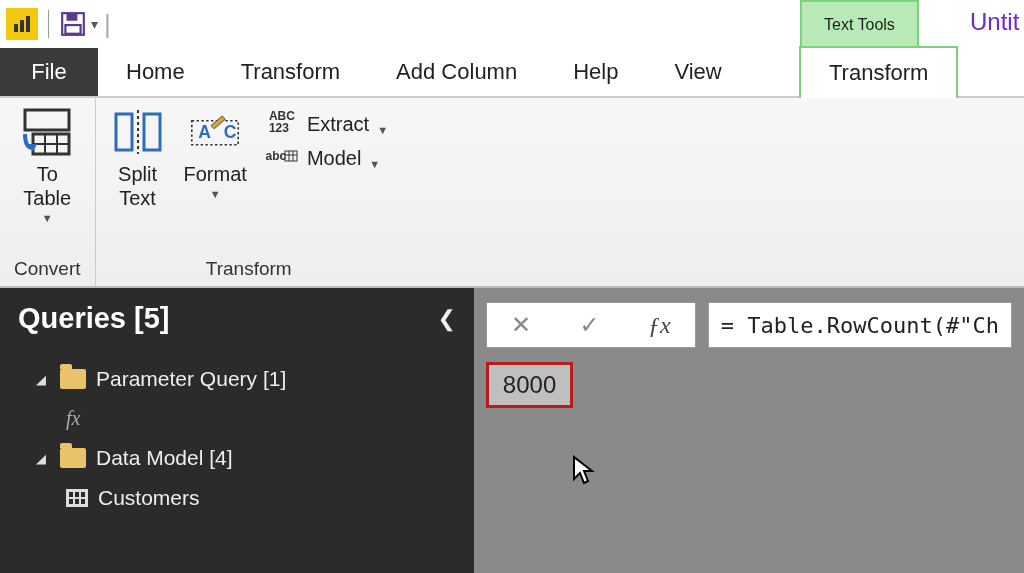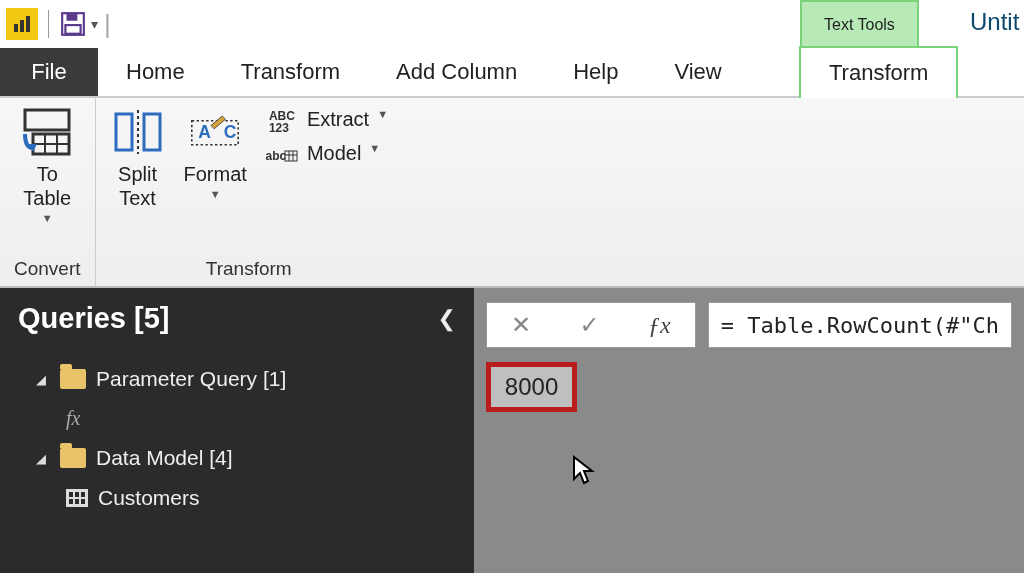--- a/index.html
+++ b/index.html
@@ -7,39 +7,39 @@
 
   
   .titlebar { height: 48px; background: #fff; display: flex; align-items: center; padding-left: 6px; }
   .app-logo { width: 32px; height: 32px; background: #f2c811; display: flex; align-items: center; justify-content: center; }
   .app-logo svg { width: 20px; height: 20px; }
   .tb-sep { width: 1px; height: 28px; background: #999; margin: 0 10px; }
   .save-icon { width: 28px; height: 28px; display: flex; align-items: center; justify-content: center; }
   .qat-dd { font-size: 14px; color: #555; padding: 0 4px; }
   .qat-pipe { color: #aaa; font-size: 26px; font-weight: 100; margin-left: 2px; }
   .tools-tab { position: absolute; left: 800px; top: 0; height: 48px; padding: 0 22px; background: #b7eab7; border: 2px solid #7ad27a; border-bottom: none; display: flex; align-items: center; font-size: 16px; color: #222; }
-  .window-title { position: absolute; left: 970px; top: 8px; font-size: 24px; color: #0c4a6e; white-space: nowrap; }
+  .window-title { position: absolute; left: 970px; top: 8px; font-size: 24px; color: #6d28d9; white-space: nowrap; }
 
   
   .menutabs { height: 50px; display: flex; align-items: stretch; border-bottom: 2px solid #ccc; position: relative; }
   .file-tab { width: 98px; background: #3a3a3a; color: #fff; display: flex; align-items: center; justify-content: center; font-size: 22px; }
   .mtab { padding: 0 28px; display: flex; align-items: center; font-size: 22px; color: #222; cursor: default; position: relative; }
   .mtab.context { border-left: 2px solid #7ad27a; border-right: 2px solid #7ad27a; border-top: 2px solid #7ad27a; margin-top: -2px; margin-left: 4px; position: absolute; left: 795px; top: 0; height: 52px; background: #fff; }
 
   
   .ribbon { height: 190px; background: linear-gradient(#f7f7f7, #eeeeee); border-bottom: 2px solid #bbb; display: flex; }
   .rgroup { display: flex; flex-direction: column; align-items: center; border-right: 1px solid #ccc; padding: 6px 14px 4px; }
   .rgroup-items { flex: 1; display: flex; align-items: flex-start; gap: 18px; }
   .rgroup-label { font-size: 19px; color: #333; padding: 4px 0 2px; }
   .rbig { display: flex; flex-direction: column; align-items: center; gap: 2px; cursor: default; }
   .rbig .ico { width: 56px; height: 56px; display: flex; align-items: center; justify-content: center; }
   .rbig .lbl { font-size: 20px; color: #222; text-align: center; line-height: 1.2; }
   .dd-caret { font-size: 11px; color: #555; }
   .rcol { display: flex; flex-direction: column; gap: 6px; padding-top: 4px; }
-  .rsmall { display: flex; align-items: flex-start; gap: 8px; font-size: 20px; color: #222; cursor: default; }
+  .rsmall { display: flex; align-items: flex-end; gap: 8px; font-size: 20px; color: #222; cursor: default; }
   .rsmall .ico { width: 34px; height: 28px; display: flex; align-items: center; justify-content: center; }
 
   
   .workspace { display: flex; height: calc(573px - 48px - 50px - 190px); }
   .queries { width: 490px; background: #2b2b2b; color: #eee; display: flex; flex-direction: column; }
   .q-header { display: flex; align-items: center; justify-content: space-between; padding: 14px 18px; }
   .q-title { font-size: 29px; font-weight: 600; color: #fff; }
   .q-collapse { font-size: 22px; color: #eee; }
   .q-tree { padding: 10px 0; }
   .q-row { display: flex; align-items: center; gap: 10px; padding: 8px 18px; font-size: 21px; }
@@ -52,21 +52,21 @@
   .fx-ico { font-family: Georgia, serif; font-style: italic; font-size: 20px; color: #aaa; }
   .table-ico { width: 22px; height: 18px; border: 2px solid #ddd; display: grid; grid-template-columns: 1fr 1fr 1fr; grid-template-rows: 1fr 1fr; }
   .table-ico span { border: 1px solid #ddd; }
 
   .preview { flex: 1; background: #8a8a8a; position: relative; }
   .formula-row { display: flex; gap: 12px; padding: 14px 12px; align-items: stretch; }
   .fbox { background: #fff; height: 46px; display: flex; align-items: center; border: 1px solid #999; }
   .fbox.actions { width: 210px; justify-content: space-around; font-size: 24px; color: #888; }
   .fbox.actions .fx { font-family: Georgia, serif; font-style: italic; color: #444; }
   .fbox.formula { flex: 1; padding: 0 12px; font-family: Consolas, monospace; font-size: 22px; color: #222; white-space: nowrap; overflow: hidden; }
-  .result-cell { position: absolute; left: 12px; top: 74px; background: #bfbfbf; color: #222; font-size: 24px; padding: 6px 14px; border: 5px solid #b91c1c; }
+  .result-cell { position: absolute; left: 12px; top: 74px; background: #bfbfbf; color: #222; font-size: 24px; padding: 6px 14px; border: 3px solid #b91c1c; }
 
   .cursor { position: absolute; left: 572px; top: 455px; pointer-events: none; }
 </style>
 </head>
 <body>
 
 <div class="titlebar">
   <div class="app-logo">
     <svg viewBox="0 0 20 20">
         <rect x="2" y="10" width="4" height="8" fill="#333"></rect>

